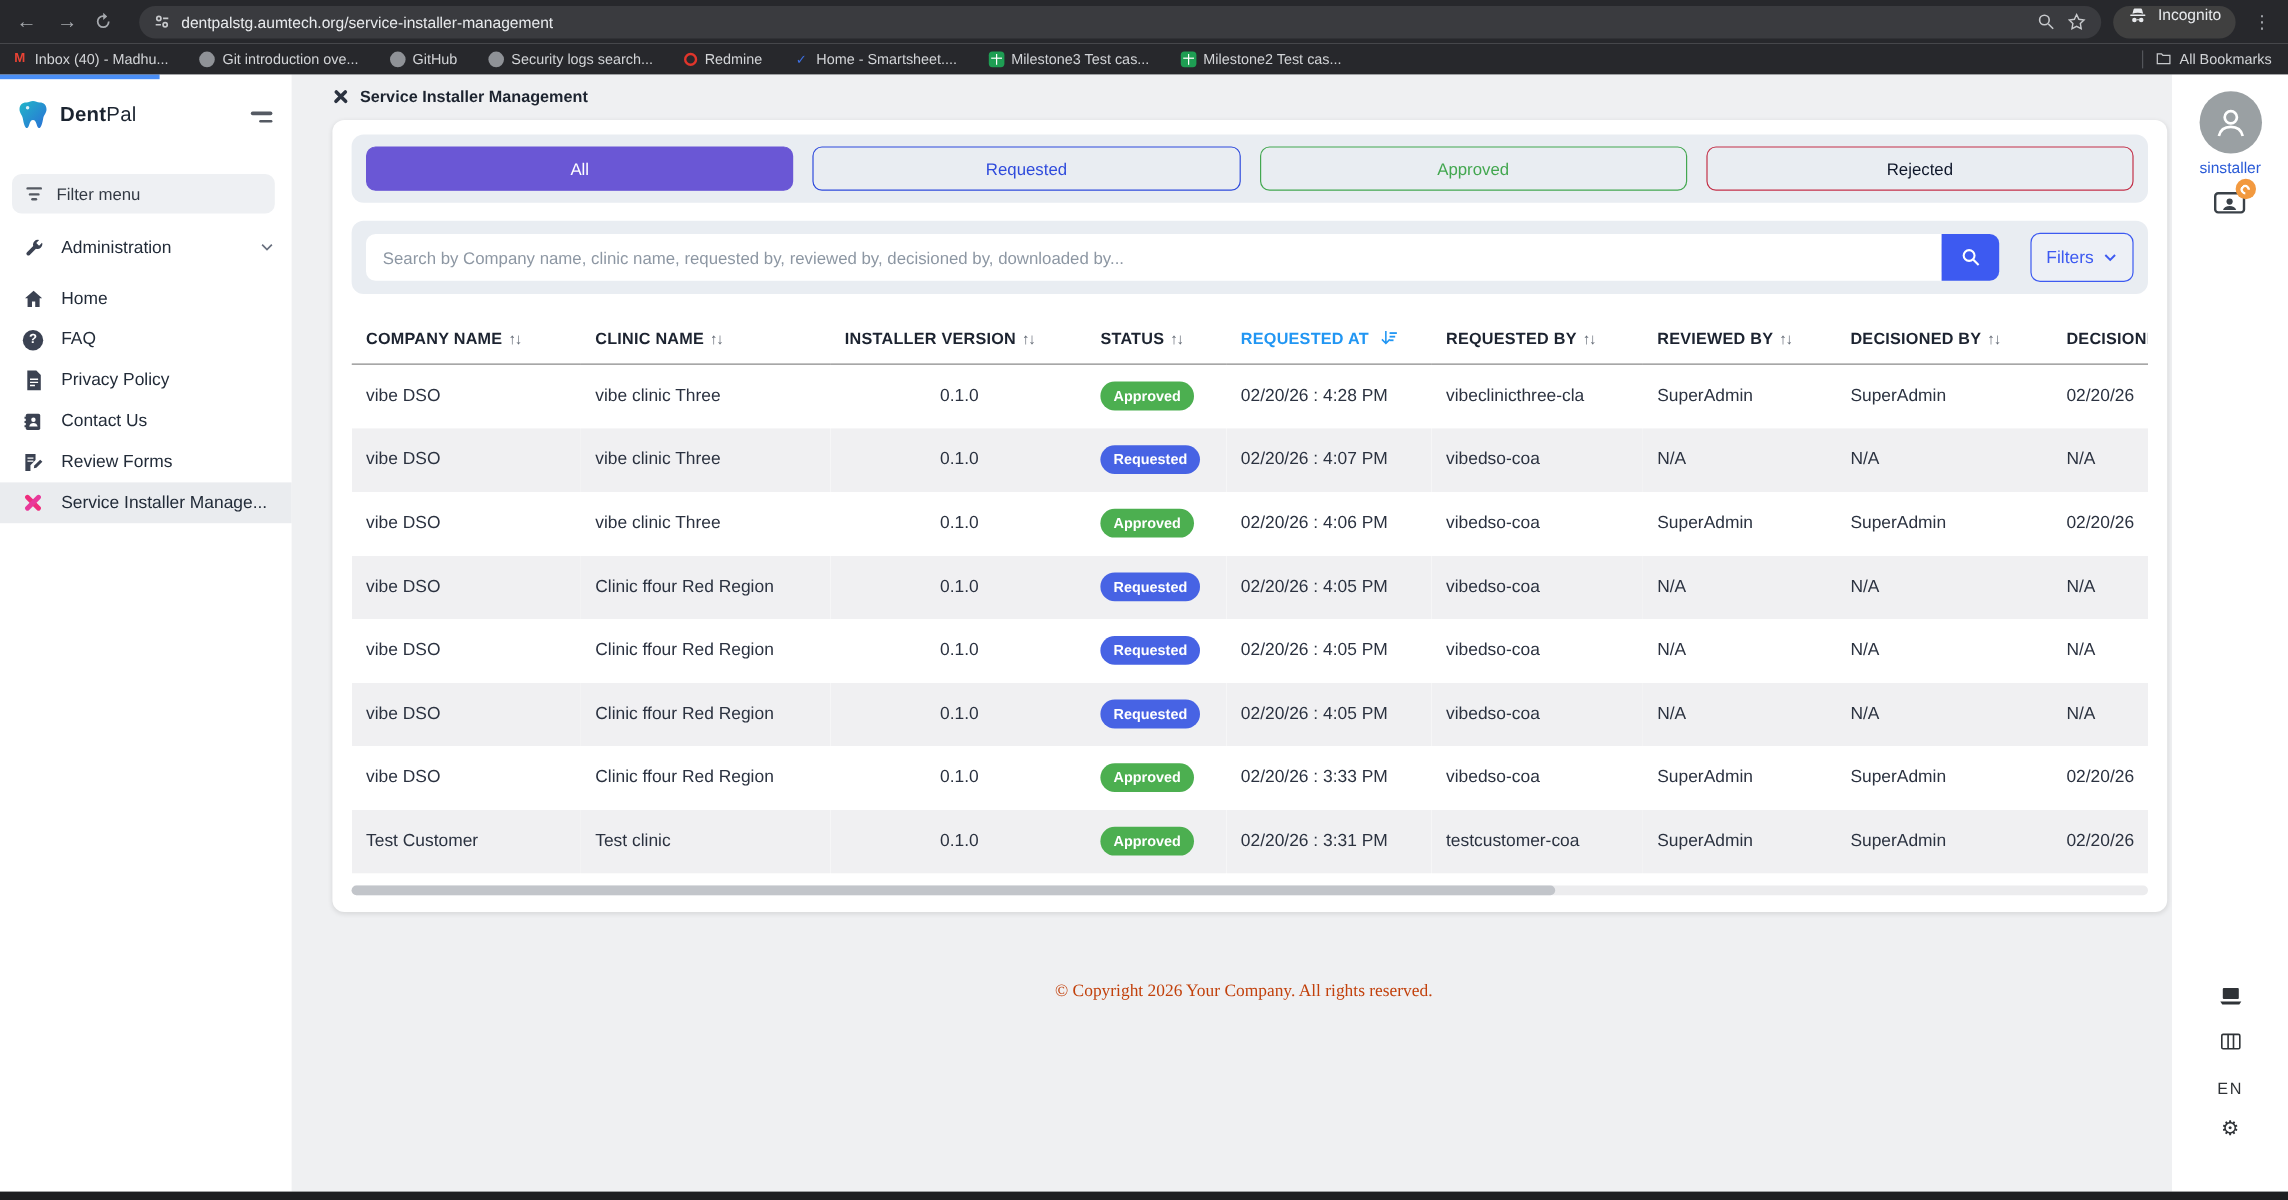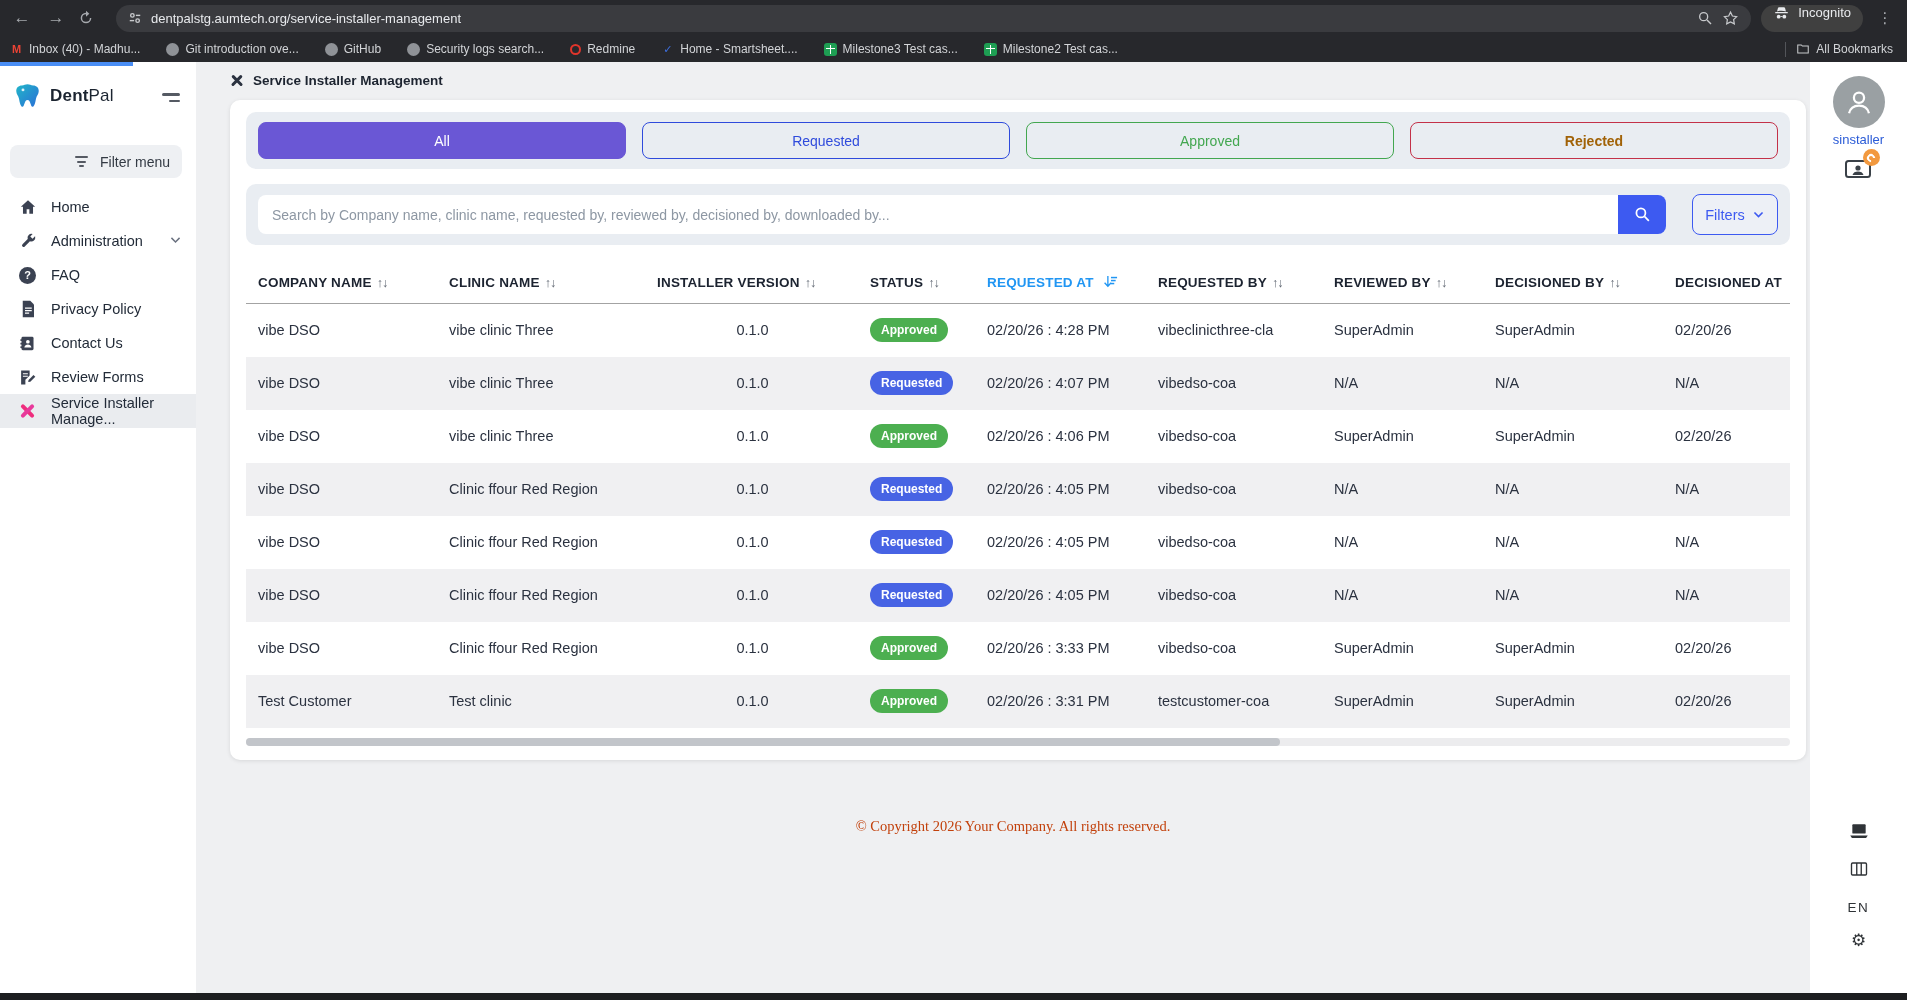--- a/index.html
+++ b/index.html
@@ -31,30 +31,30 @@
   .fav.sheet::before { content:""; position:absolute; left:2px; top:5px; width:9px; height:1.5px; background:#fff; }
   .fav.sheet::after  { content:""; position:absolute; left:6px; top:2px; width:1.5px; height:9px; background:#fff; }
   .bm-right { margin-left:auto; display:flex; align-items:center; gap:10px; }
   .bm-divider { width:1px; height:15px; background:#53555a; }
 
   
   .app { position:absolute; top:62px; left:0; width:100%; bottom:7px; display:flex; }
   .bottom-strip { position:absolute; bottom:0; left:0; width:100%; height:7px; background:#1d1e20; }
 
   
-  .sidebar { width:196px; background:#fff; position:relative; flex:none; }
+  .sidebar { width:243px; background:#fff; position:relative; flex:none; }
   .progress-strip { position:absolute; top:0; left:0; width:133px; height:4px; background:#4a8ef5; }
   .brand-row { display:flex; align-items:center; padding:20px 16px 10px 14px; gap:9px; }
   .brand-name { font-size:17px; color:#1b2430; letter-spacing:.2px; }
   .brand-name b { font-weight:800; }
   .collapse-ic { margin-left:auto; width:20px; cursor:pointer; }
   .collapse-ic i { display:block; height:2.5px; background:#555a63; border-radius:2px; margin:4px 0 0 auto; }
   .collapse-ic i:nth-child(1){ width:18px; } .collapse-ic i:nth-child(2){ width:11px; }
   .filter-menu { margin:26px 14px 12px 10px; height:33px; background:#eef0f3; border-radius:8px;
-    display:flex; align-items:center; gap:12px; padding:0 12px; color:#333a44; font-size:14px; cursor:pointer;justify-content:flex-end; }
+    display:flex; align-items:center; gap:12px; padding:0 12px; color:#333a44; font-size:14px; cursor:pointer; }
   .fbars i { display:block; background:#555a63; height:2px; border-radius:1px; margin:2.5px auto; }
   .fbars i:nth-child(1){width:13px;} .fbars i:nth-child(2){width:9px;} .fbars i:nth-child(3){width:5px;}
   .side-item { display:flex; align-items:center; gap:14px; height:34px; padding:0 14px 0 18px;
     color:#222b38; font-size:14.5px; cursor:pointer; }
   .side-item .chev { margin-left:auto; }
   .side-item.active { background:#eaecef; }
   .sico { width:19px; height:19px; display:flex; align-items:center; justify-content:center; flex:none; }
   .qmark { width:17px; height:17px; border-radius:50%; background:#3b4252; color:#fff; font-size:11px;
     font-weight:bold; display:flex; align-items:center; justify-content:center; }
 
@@ -72,21 +72,21 @@
     font-size:13.5px; font-weight:bold; color:#1d2430; }
   .card { margin:12px 4px 0 14px; background:#fff; border-radius:10px; box-shadow:0 1px 4px rgba(0,0,0,.10);
     padding:12px 16px 14px 16px; }
   .strip { background:#e9edf2; border-radius:10px; padding:10px 12px; display:flex; gap:16px; align-items:center; }
   .tabbtn { flex:1; height:37px; border-radius:8px; border:1px solid transparent; background:transparent;
     font-size:14px; font-weight:500; cursor:pointer; font-family:inherit; }
   .tab-all { background:#6a57d5; color:#fff; border-color:#6a57d5; }
   .tab-requested { color:#2f4bdc; border-color:#2f4bdc; }
   .tab-inreview  { color:#49809f; border-color:#49809f; }
   .tab-approved  { color:#43a750; border-color:#43a750; }
-  .tab-rejected  { color:#a16207; border-color:#c33149;font-weight:bold; }
+  .tab-rejected  { color:#0f172a; border-color:#c33149; }
   .search-strip { margin-top:15px; }
   .search-group { display:flex; flex:1; }
   .search-input { flex:1; height:39px; border:none; outline:none; background:#fff;
     border-radius:8px 0 0 8px; padding:0 14px; font-size:14px; font-family:inherit; color:#333; }
   .search-input::placeholder { color:#8d97a3; }
   .search-btn { width:48px; height:39px; background:#3d5af1; border:none; border-radius:0 8px 8px 0;
     cursor:pointer; display:flex; align-items:center; justify-content:center; }
   .filters-btn { width:86px; height:41px; margin-left:10px; background:#edf0f6; border:1px solid #3d5af1;
     border-radius:8px; color:#3d5af1; font-size:14.5px; font-weight:500; cursor:pointer;
     display:flex; align-items:center; justify-content:center; gap:7px; font-family:inherit; }
@@ -245,38 +245,38 @@
 
     <div class="filter-menu">
       <span class="fbars">
           <i></i>
           <i></i>
           <i></i>
         </span>
       <span>Filter menu</span>
     </div>
 
-    <div class="side-item" style="margin-top:8px;">
-      <span class="sico">
-          <svg width="18" height="18" viewBox="0 0 24 24" fill="#3b4252">
-            <path d="M12 3l9.5 8.5h-2.8V21h-4.9v-6h-3.6v6H5.3v-9.5H2.5z"></path>
-          </svg>
-        </span>
-      <span>Home</span>
-    </div>
     <div class="side-item">
       <span class="sico">
           <svg width="18" height="18" viewBox="0 0 24 24" fill="#3b4252">
             <path d="M21.6 6.2a5.3 5.3 0 0 1-7 6.1l-6.9 6.9a2.1 2.1 0 0 1-3-3l6.9-6.9a5.3 5.3 0 0 1 6.6-6.6L15 5.9l3.1 3.1 3.2-3.2c.2.1.3.3.3.4z"></path>
           </svg>
         </span>
       <span>Administration</span>
       <span class="chev"><svg width="13" height="13" viewBox="0 0 16 16" fill="none" stroke="#6b7280" stroke-width="1.8">
             <polyline points="3,6 8,11 13,6"></polyline>
           </svg></span>
+    </div>
+    <div class="side-item" style="margin-top:8px;">
+      <span class="sico">
+          <svg width="18" height="18" viewBox="0 0 24 24" fill="#3b4252">
+            <path d="M12 3l9.5 8.5h-2.8V21h-4.9v-6h-3.6v6H5.3v-9.5H2.5z"></path>
+          </svg>
+        </span>
+      <span>Home</span>
     </div>
     <div class="side-item">
       <span class="sico">
           <span class="qmark">?</span>
         </span>
       <span>FAQ</span>
     </div>
     <div class="side-item">
       <span class="sico">
           <svg width="16" height="18" viewBox="0 0 20 24">

